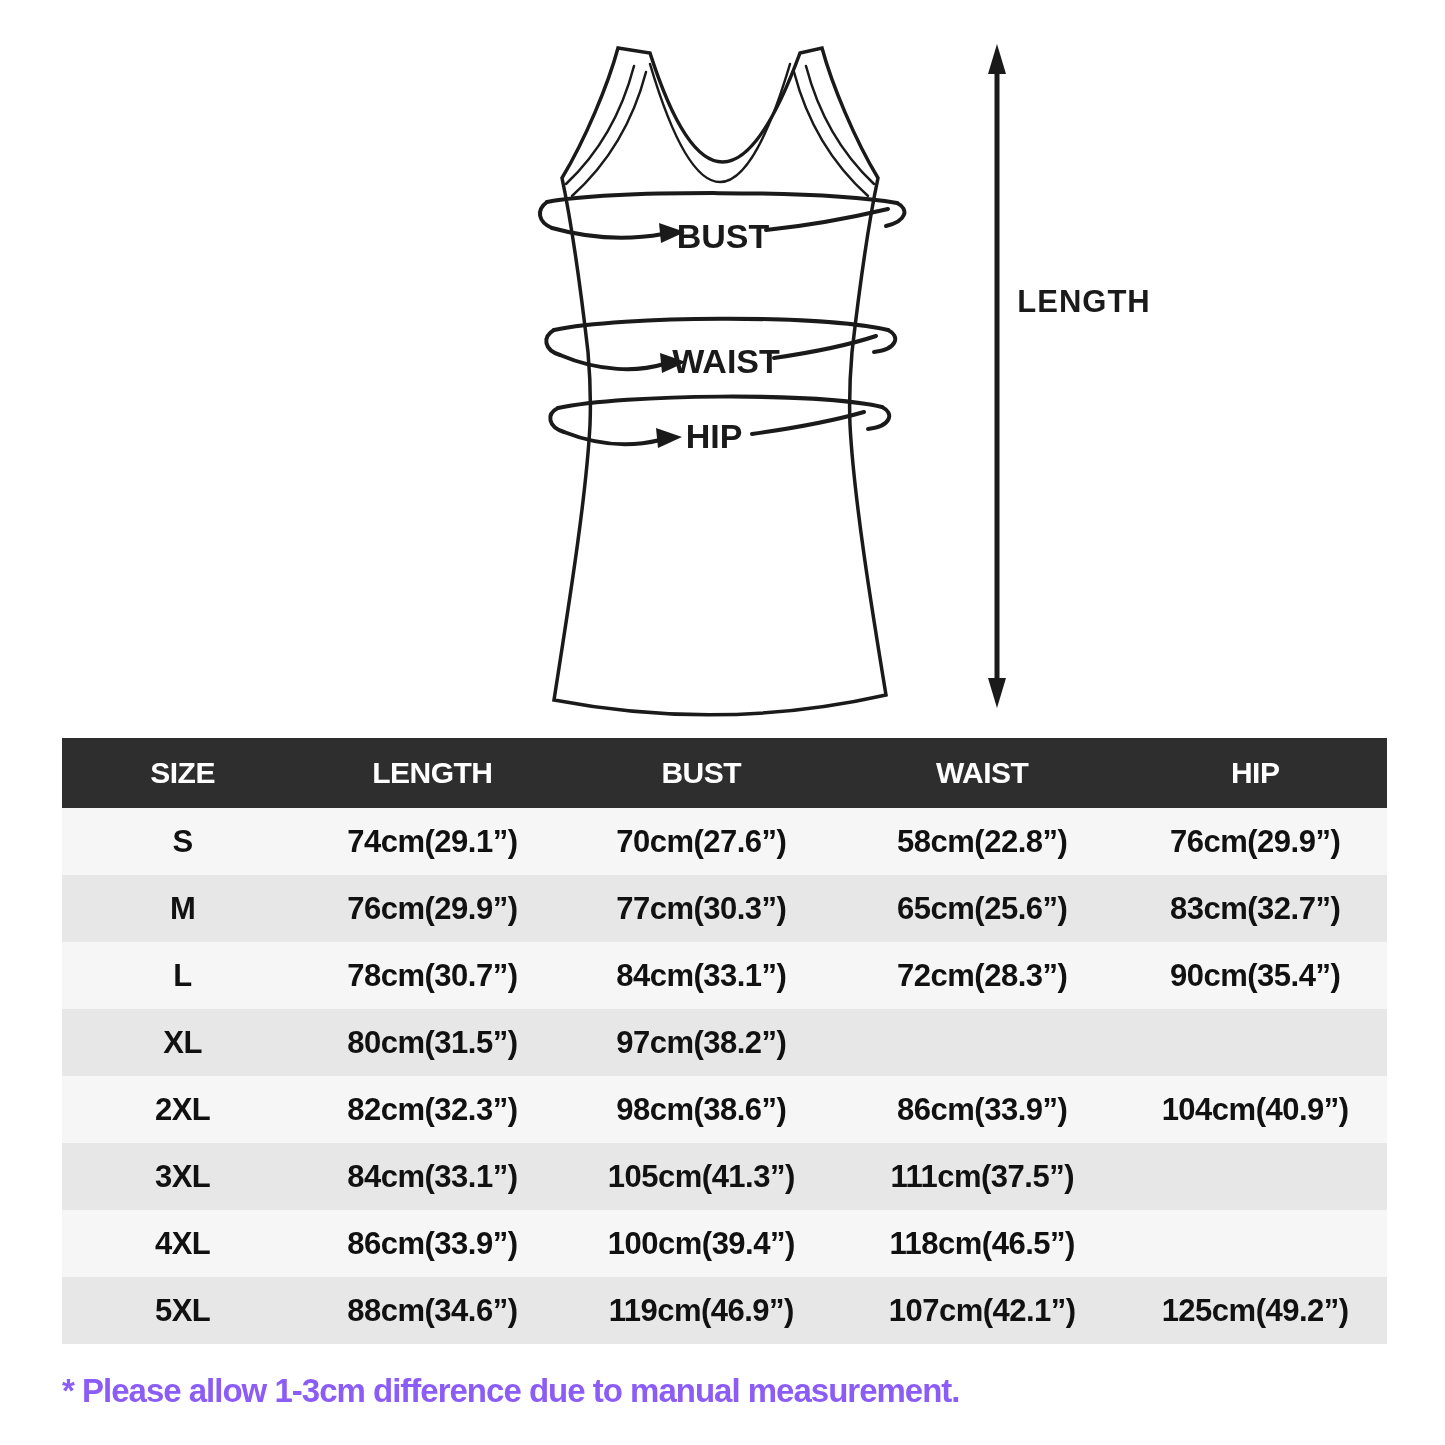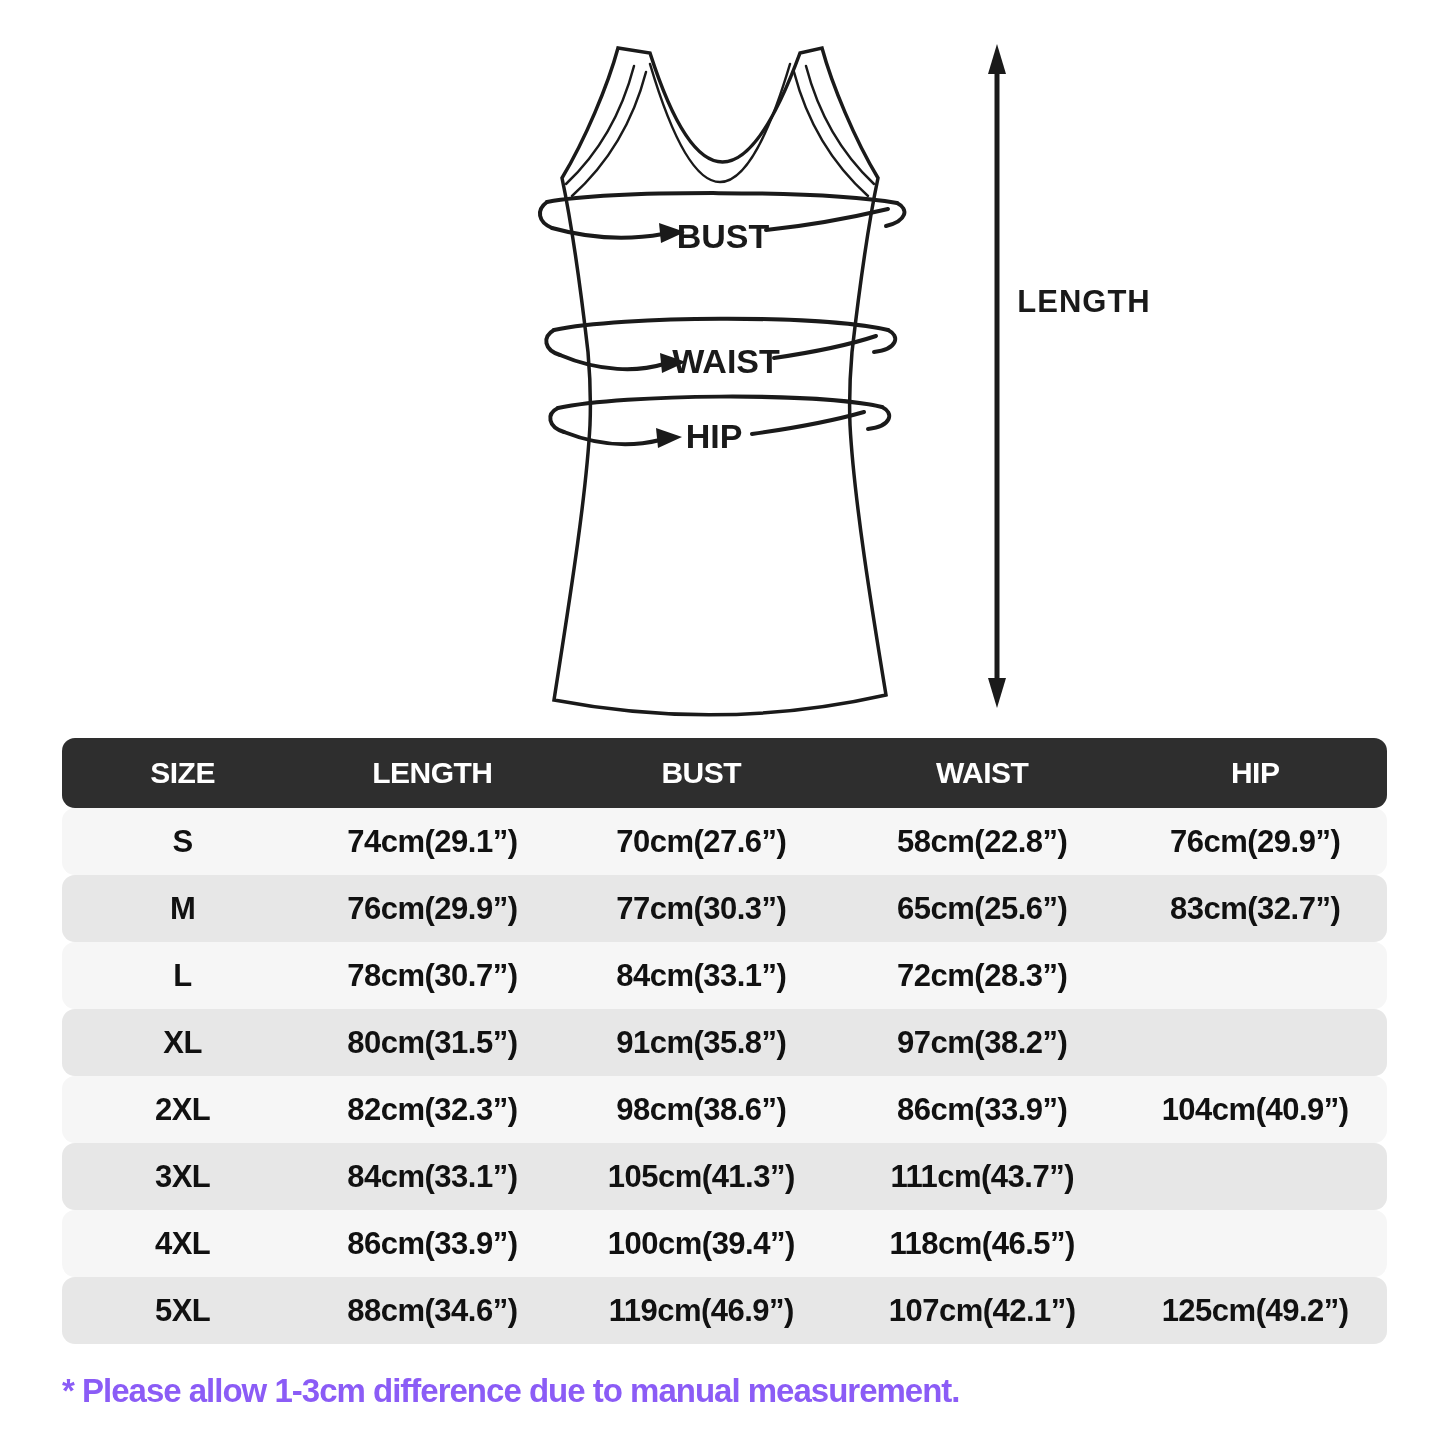--- a/index.html
+++ b/index.html
@@ -10,21 +10,20 @@
   svg text{font-family:"Liberation Sans",sans-serif;font-weight:bold;fill:#1a1a1a;}
   .diagram{position:absolute;left:0;top:0;}
   .sizetable{
     position:absolute;left:62px;top:738px;width:1325px;
     letter-spacing:-0.5px;
   }
   .trow,.thead{
     display:grid;
     grid-template-columns:18.2% 19.5% 21.1% 21.3% 19.9%;
     align-items:center;
-    border-radius:13px;
   }
   .thead{
     height:70px;
     background:var(--header-bg,#2e2e2e);
     color:var(--header-text,#ffffff);
     font-weight:bold;font-size:30px;
   }
   .trow{height:67px;font-weight:bold;font-size:31px;}
   .tbody .trow:nth-child(odd){background:var(--row-light,#f6f6f6);}
   .tbody .trow:nth-child(even){background:var(--row-dark,#e7e7e7);}
@@ -122,39 +121,39 @@
         <div class="cell">76cm(29.9”)</div>
         <div class="cell">77cm(30.3”)</div>
         <div class="cell">65cm(25.6”)</div>
         <div class="cell">83cm(32.7”)</div>
       </div>
       <div class="trow">
         <div class="cell">L</div>
         <div class="cell">78cm(30.7”)</div>
         <div class="cell">84cm(33.1”)</div>
         <div class="cell">72cm(28.3”)</div>
+        <div class="cell">90cm(35.4”)</div>
       </div>
       <div class="trow">
         <div class="cell">XL</div>
         <div class="cell">80cm(31.5”)</div>
-        <div class="cell">91cm(35.8”)</div>
         <div class="cell">97cm(38.2”)</div>
       </div>
       <div class="trow">
         <div class="cell">2XL</div>
         <div class="cell">82cm(32.3”)</div>
         <div class="cell">98cm(38.6”)</div>
         <div class="cell">86cm(33.9”)</div>
         <div class="cell">104cm(40.9”)</div>
       </div>
       <div class="trow">
         <div class="cell">3XL</div>
         <div class="cell">84cm(33.1”)</div>
         <div class="cell">105cm(41.3”)</div>
-        <div class="cell">111cm(43.7”)</div>
+        <div class="cell">111cm(37.5”)</div>
       </div>
       <div class="trow">
         <div class="cell">4XL</div>
         <div class="cell">86cm(33.9”)</div>
         <div class="cell">100cm(39.4”)</div>
         <div class="cell">118cm(46.5”)</div>
       </div>
       <div class="trow">
         <div class="cell">5XL</div>
         <div class="cell">88cm(34.6”)</div>

